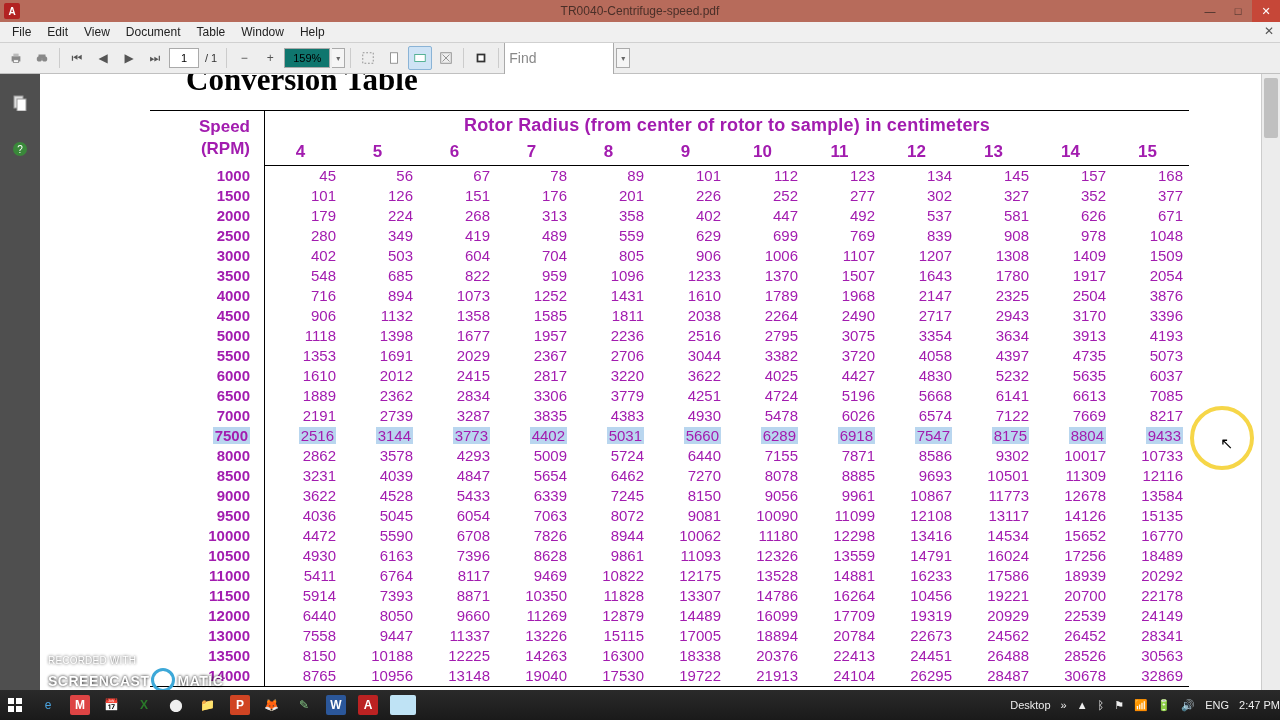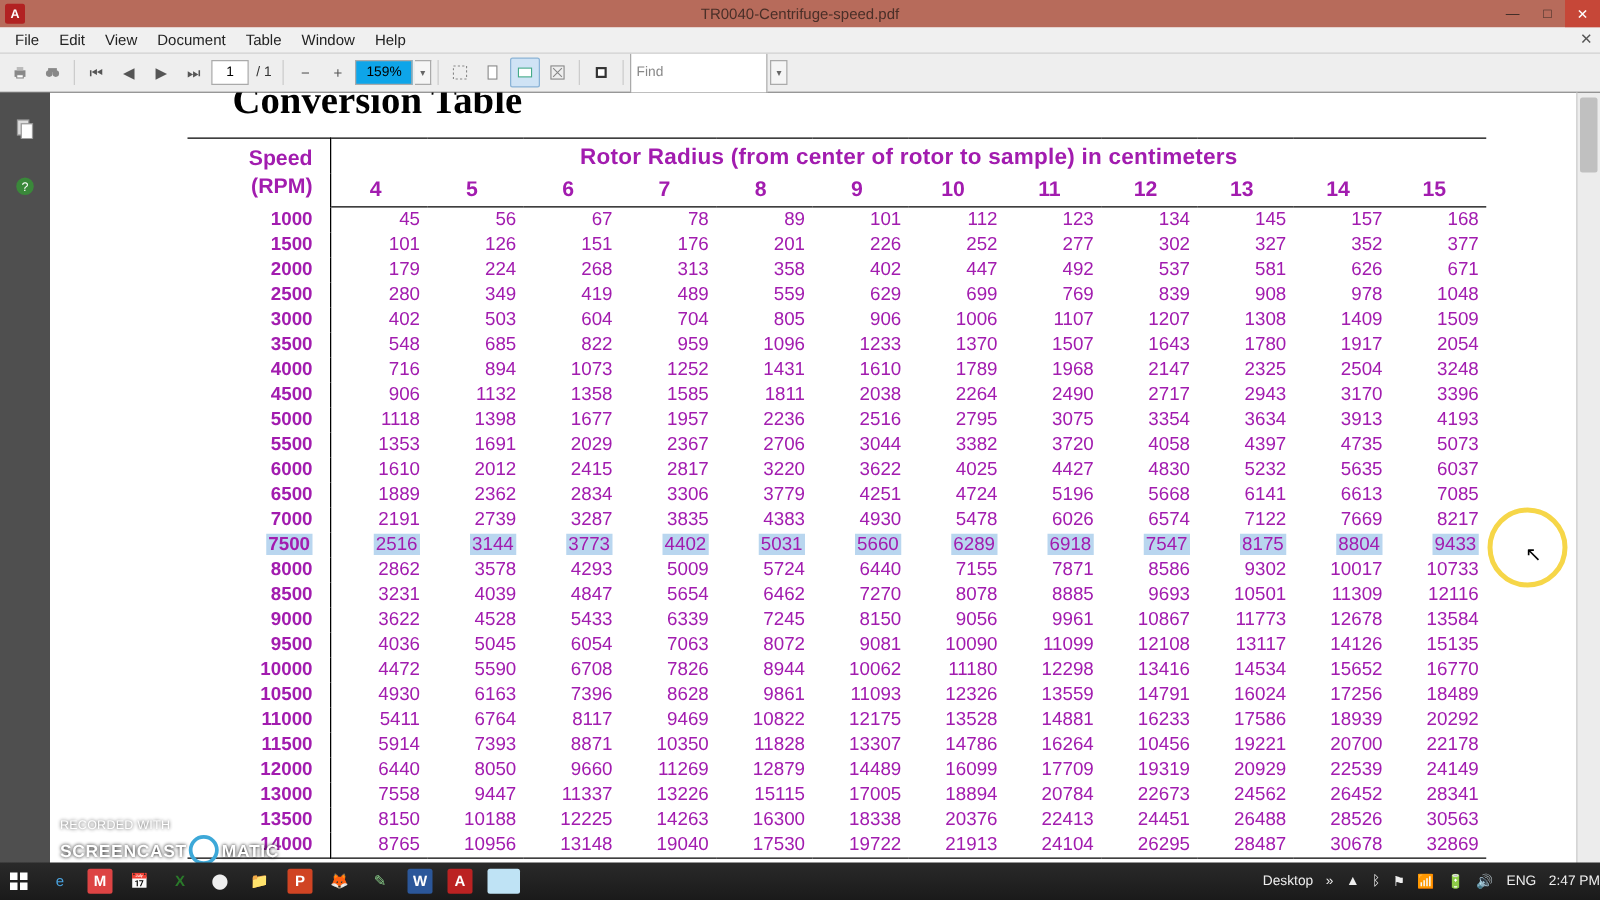--- a/index.html
+++ b/index.html
@@ -15,23 +15,23 @@
   .menubar span{padding:0 8px;cursor:default}
   .menubar .close-doc{position:absolute;right:6px;top:2px;font-size:12px;color:#555}
   
   .toolbar{height:30px;background:#eee;border-bottom:1px solid #c0c0c0;display:flex;align-items:center;padding:0 4px;gap:2px;font-size:12px}
   .tb-btn{width:22px;height:22px;border:1px solid transparent;border-radius:2px;display:flex;align-items:center;justify-content:center;color:#555}
   .tb-btn svg{width:14px;height:14px}
   .tb-btn.active{background:#cfe3f5;border-color:#8ab3d6}
   .tb-sep{width:1px;height:20px;background:#ccc;margin:0 3px}
   .page-box{width:28px;height:18px;border:1px solid #aaa;background:#fff;text-align:center;font-size:11px;line-height:18px}
   .page-of{font-size:11px;color:#333;padding:0 4px}
-  .zoom-box{width:44px;height:18px;border:1px solid #aaa;background:#0ea5e9;text-align:center;font-size:11px;line-height:18px}
+  .zoom-box{width:44px;height:18px;border:1px solid #aaa;background:#0f766e;text-align:center;font-size:11px;line-height:18px}
   .zoom-dd{width:12px;height:18px;border:1px solid #aaa;border-left:none;background:#f5f5f5;display:flex;align-items:center;justify-content:center;font-size:8px;color:#666}
-  .find-box{width:100px;height:18px;border:1px solid #aaa;background:#fff;font-size:11px;padding:16px 4px;line-height:18px;color:#888}
+  .find-box{width:100px;height:18px;border:1px solid #aaa;background:#fff;font-size:14px;padding:16px 4px;line-height:18px;color:#888}
   
   .body-area{display:flex;height:648px;background:#555}
   
   .left-panel{width:40px;background:#4f4f4f;display:flex;flex-direction:column;align-items:center;padding-top:20px;gap:28px}
   .left-panel .lp-icon{width:18px;height:18px;display:flex;align-items:center;justify-content:center;color:#ccc}
   
   .doc-viewport{flex:1;background:#555;position:relative;overflow:hidden}
   .doc-page{position:absolute;left:0;top:0;right:18px;bottom:0;background:#fff}
   .doc-scroll{position:absolute;right:0;top:0;width:18px;height:100%;background:#ececec;border-left:1px solid #ccc}
   .doc-scroll .thumb{position:absolute;left:2px;right:2px;top:4px;height:60px;background:#c0c0c0;border-radius:2px}
@@ -295,21 +295,21 @@
                 <td class="val-col"><span>894</span></td>
                 <td class="val-col"><span>1073</span></td>
                 <td class="val-col"><span>1252</span></td>
                 <td class="val-col"><span>1431</span></td>
                 <td class="val-col"><span>1610</span></td>
                 <td class="val-col"><span>1789</span></td>
                 <td class="val-col"><span>1968</span></td>
                 <td class="val-col"><span>2147</span></td>
                 <td class="val-col"><span>2325</span></td>
                 <td class="val-col"><span>2504</span></td>
-                <td class="val-col"><span>3248</span></td>
+                <td class="val-col"><span>3876</span></td>
               </tr>
               <tr>
                 <td class="rpm-col"><span>4500</span></td>
                 <td class="val-col"><span>906</span></td>
                 <td class="val-col"><span>1132</span></td>
                 <td class="val-col"><span>1358</span></td>
                 <td class="val-col"><span>1585</span></td>
                 <td class="val-col"><span>1811</span></td>
                 <td class="val-col"><span>2038</span></td>
                 <td class="val-col"><span>2264</span></td>

